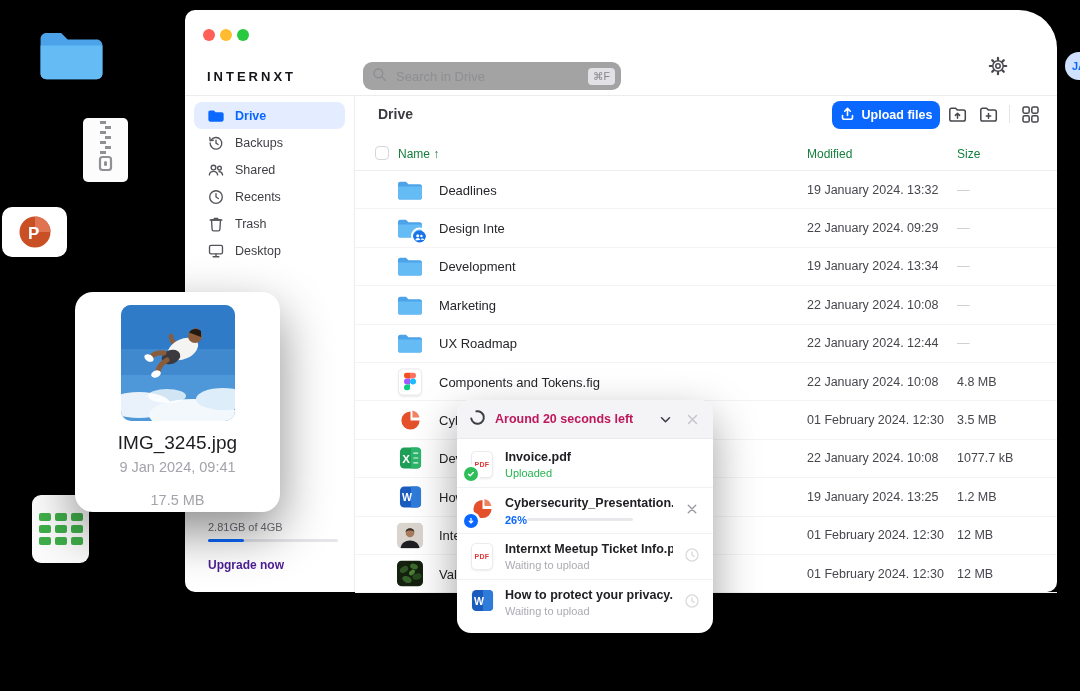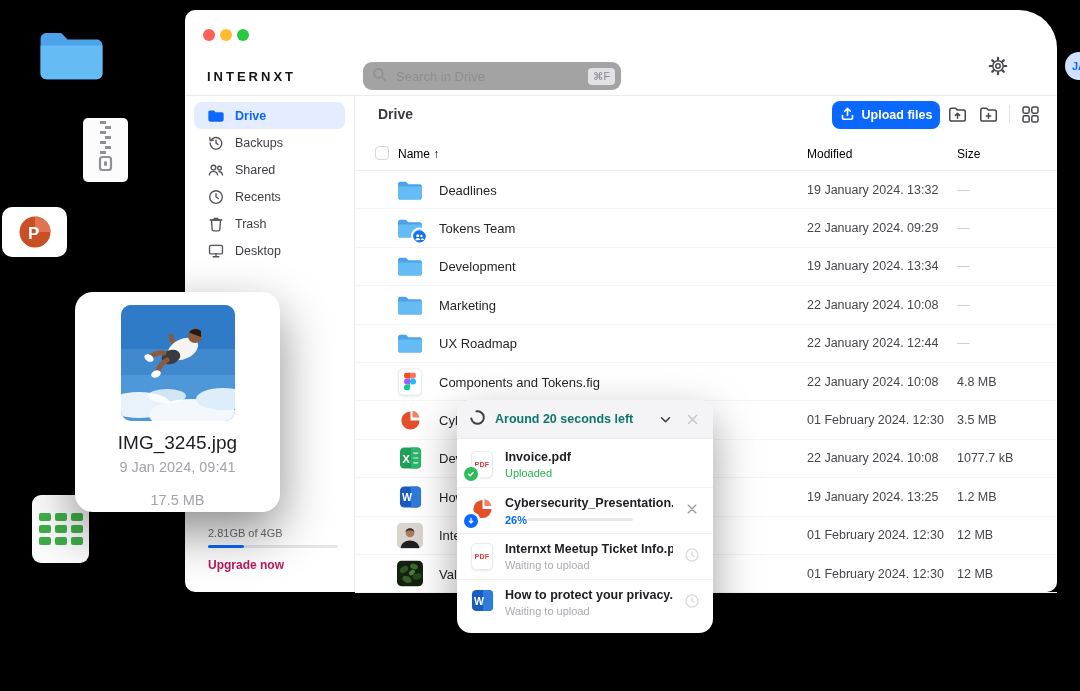--- a/index.html
+++ b/index.html
@@ -28,30 +28,30 @@
   .sidebar{position:absolute;left:0;top:86px;bottom:0;width:170px;border-right:1px solid #ECECEF;box-sizing:border-box;}
   .side-list{padding-top:6px;}
   .side-item{height:27px;margin:0 9px;border-radius:8px;display:flex;align-items:center;gap:10px;
              padding-left:13px;font-size:12.5px;color:#3E3E45;}
   .side-item.active{background:#E4EDFF;color:#0B68FF;font-weight:700;}
   .side-ico{width:18px;height:18px;display:flex;align-items:center;justify-content:center;}
   .storage{position:absolute;left:23px;right:16px;bottom:20px;}
   .usage{font-size:11px;color:#6E6E76;}
   .track{margin-top:6px;height:3px;background:#E6E6EA;border-radius:2px;}
   .fill{height:3px;background:#0B68FF;border-radius:2px;width:28%;}
-  .upgrade{margin-top:10px;font-size:12px;font-weight:700;color:#be185d;}
+  .upgrade{margin-top:16px;font-size:12px;font-weight:700;color:#4c1d95;}
 
   
   .content{position:absolute;left:170px;top:86px;right:0;bottom:0;}
   .ctitle{position:absolute;left:23px;top:10px;font-size:14px;font-weight:600;color:#3A3A41;}
   .upbtn{position:absolute;left:477px;top:5px;width:108px;height:28px;border-radius:8px;background:#0B68FF;color:#fff;
          display:flex;align-items:center;justify-content:center;gap:7px;font-size:12.5px;font-weight:600;}
   .tbico{position:absolute;top:8px;width:21px;height:21px;}
   .tb-div{position:absolute;left:654px;top:9px;width:1px;height:18px;background:#E4E4E8;}
-  .thead{position:absolute;left:0;right:0;top:50px;height:16px;font-size:12px;color:#000000;text-align:center;}
+  .thead{position:absolute;left:0;right:0;top:50px;height:16px;font-size:12px;color:#15803d;text-align:center;}
   .checkbox{position:absolute;left:20px;top:0;width:14px;height:14px;border:1.5px solid #D6D6DB;border-radius:4px;background:#fff;box-sizing:border-box;}
   .hname{position:absolute;left:43px;top:1px;}
   .hmod{position:absolute;left:452px;top:1px;}
   .hsize{position:absolute;left:602px;top:1px;}
   .theadline{position:absolute;left:0;right:0;top:74px;height:1px;background:#EDEDF0;}
   .rows{position:absolute;left:0;right:0;top:75px;}
   .trow{position:relative;height:38.4px;border-bottom:1px solid #F4F4F6;box-sizing:border-box;}
   .rico{position:absolute;left:42px;top:50%;transform:translateY(-50%);width:26px;height:27px;
         display:flex;align-items:center;justify-content:center;}
   .rname{position:absolute;left:84px;top:50%;transform:translateY(-50%);font-size:13px;color:#26262B;white-space:nowrap;}
@@ -61,21 +61,21 @@
   .badge{position:absolute;right:-3px;bottom:-1px;width:13px;height:13px;border-radius:50%;box-shadow:0 0 0 2px #fff;overflow:hidden;}
   .file-card{width:24px;height:27px;background:#fff;border:1px solid #EBEBEF;border-radius:5px;
              box-shadow:0 1px 2px rgba(0,0,0,.08);display:flex;align-items:center;justify-content:center;box-sizing:border-box;}
   .pdf-label{color:#E23535;font-size:7px;font-weight:800;letter-spacing:.3px;}
   .photo-sq{width:26px;height:26px;border-radius:5px;overflow:hidden;display:block;}
 
   
   .popup{position:absolute;left:457px;top:400px;width:256px;border-radius:14px;background:#fff;overflow:hidden;z-index:5;
          box-shadow:0 18px 45px rgba(0,0,0,.38);}
   .phead{height:38px;background:#F4F4F6;display:flex;align-items:center;gap:9px;padding:0 12px;border-bottom:1px solid #E9E9ED;}
-  .ptitle{flex:1;font-size:12.5px;font-weight:600;color:#0f766e;}
+  .ptitle{flex:1;font-size:12.5px;font-weight:600;color:#be185d;}
   .pbtn{width:18px;height:18px;display:flex;align-items:center;justify-content:center;}
   .plist{padding:2px 0 8px;}
   .uitem{position:relative;min-height:46px;display:flex;align-items:center;gap:10px;padding:0 12px;box-sizing:border-box;}
   .uitem + .uitem{border-top:1px solid #F1F1F4;}
   .uicon{position:relative;width:26px;height:30px;flex:none;display:flex;align-items:center;justify-content:center;}
   .ubadge{position:absolute;left:-5px;bottom:-2px;width:14px;height:14px;border-radius:50%;display:none;
           align-items:center;justify-content:center;box-shadow:0 0 0 2.5px #fff;}
   .state-done .ubadge.done{display:flex;background:#2EBD59;}
   .state-uploading .ubadge.up{display:flex;background:#0B68FF;}
   .utxt{flex:1;min-width:0;}
@@ -349,21 +349,21 @@
                 <path d="M1 7h24v10.9c0 1.2-1 2.2-2.2 2.2H3.2C2 20.1 1 19.1 1 17.9z" fill="#65BCF4"></path>
               </svg>
               <span class="badge"><svg width="13" height="13" viewBox="0 0 13 13">
                   <circle cx="6.5" cy="6.5" r="6.5" fill="#1874E8"></circle>
                   <circle cx="4.7" cy="5.3" r="1.5" fill="#fff"></circle>
                   <circle cx="8.4" cy="5.5" r="1.2" fill="#fff"></circle>
                   <path d="M2.2 10c.4-1.6 1.4-2.4 2.6-2.4 1.1 0 2 .6 2.4 1.9z" fill="#fff"></path>
                   <path d="M7.6 9.3c.3-.9 1-1.4 1.8-1.3.8 0 1.4.5 1.7 1.4z" fill="#fff"></path>
                 </svg></span>
             </span>
-    <span class="rname">Tokens Team</span>
+    <span class="rname">Design Inte</span>
     <span class="rmod">22 January 2024. 09:29</span>
     <span class="rsize dash">—</span>
   </div>
           <div class="trow">
     <span class="rico">
               <svg width="26" height="21" viewBox="0 0 26 21">
                 <path d="M1 4.4C1 3.2 2 2.2 3.2 2.2h5.8l2.5 2.5h11.3c1.2 0 2.2 1 2.2 2.2v11c0 1.2-1 2.2-2.2 2.2H3.2C2 20.1 1 19.1 1 17.9z" fill="#4DA3EA"></path>
                 <path d="M1 7h24v10.9c0 1.2-1 2.2-2.2 2.2H3.2C2 20.1 1 19.1 1 17.9z" fill="#65BCF4"></path>
               </svg>
             </span>

